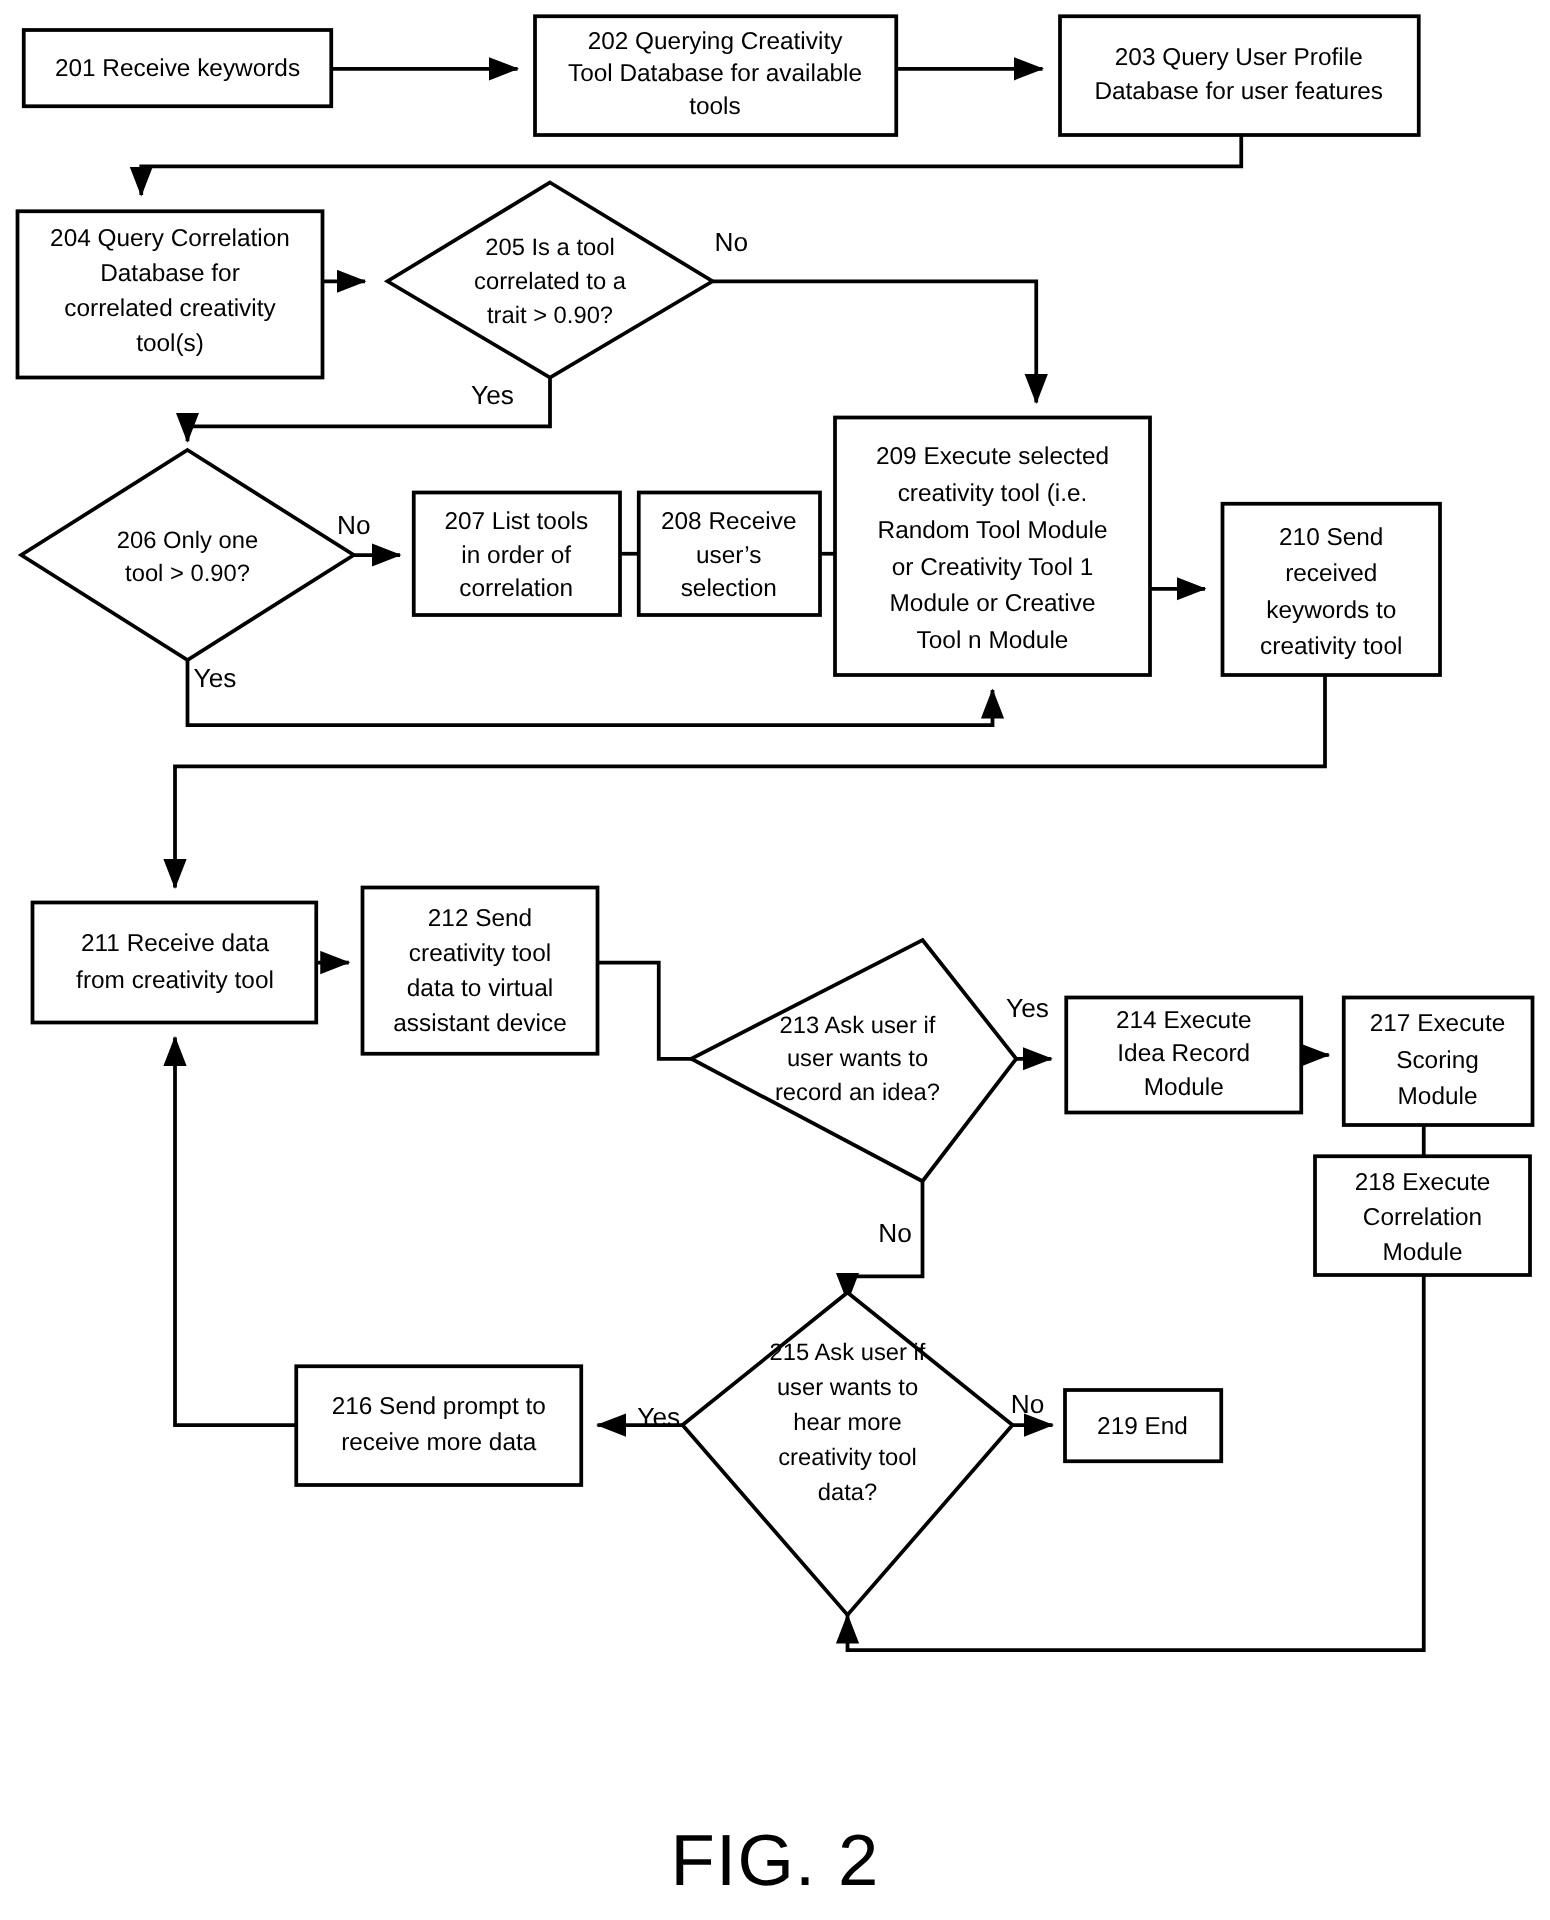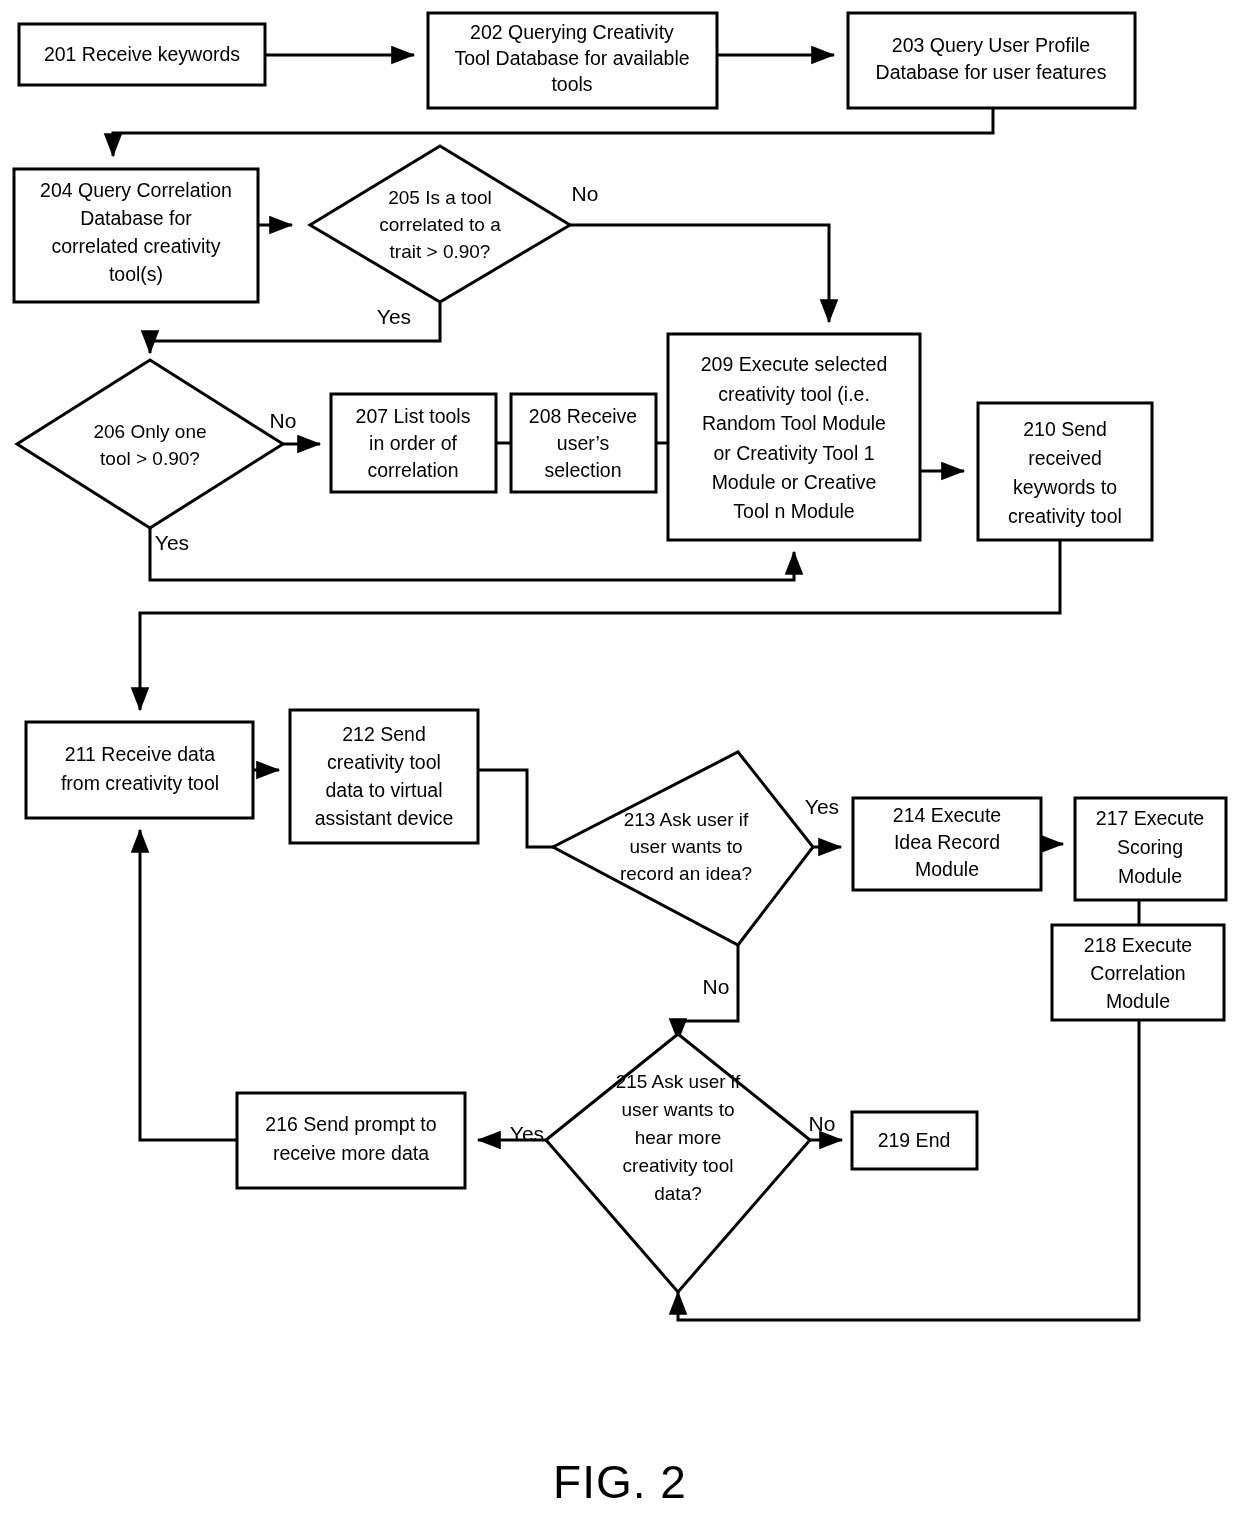--- a/index.html
+++ b/index.html
@@ -54,21 +54,21 @@
     text-anchor: middle;
     dominant-baseline: middle;
   }
   .fig-caption {
     position: absolute;
     left: 0;
     top: 1455px;
     width: 1240px;
     text-align: center;
     font-family: "Liberation Sans", sans-serif;
-    font-size: 46px;
+    font-size: 58px;
     letter-spacing: 1px;
     color: #000000;
   }
 </style>
 </head>
 <body>
 
 <div id="page">
 
   <svg class="flow" viewBox="0 0 1240 1536">

